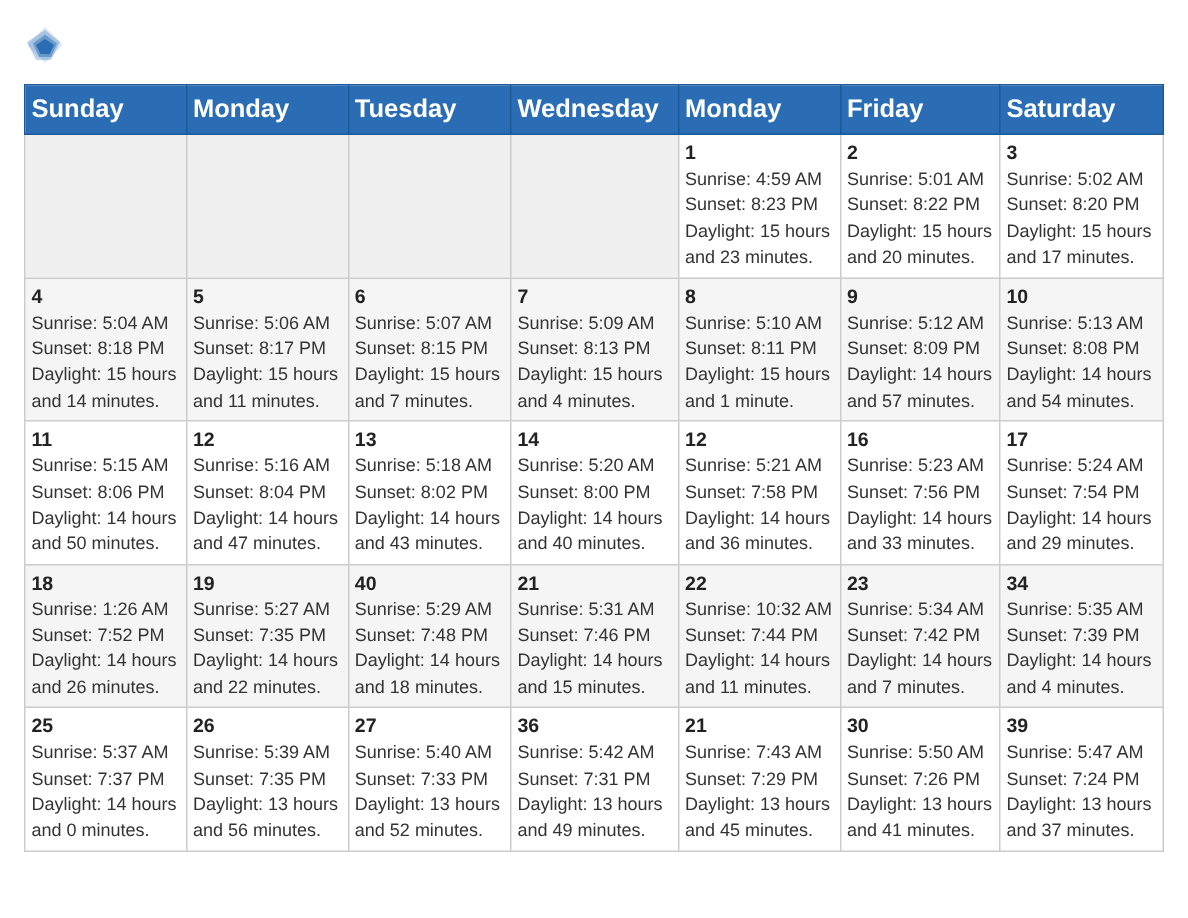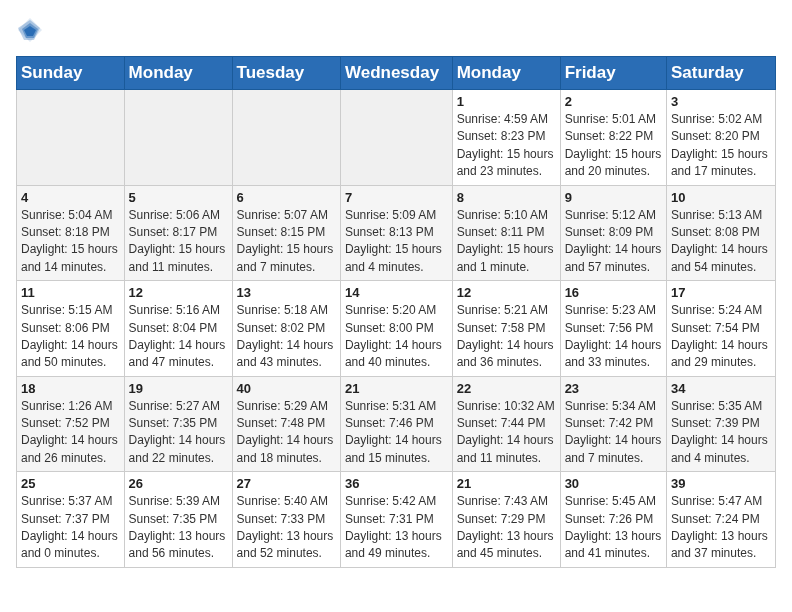--- a/index.html
+++ b/index.html
@@ -326,21 +326,21 @@
         </td>
         <td>
           <span class="day-number">21</span>
           <div class="day-detail">Sunrise: 7:43 AM
 Sunset: 7:29 PM
 Daylight: 13 hours
 and 45 minutes.</div>
         </td>
         <td>
           <span class="day-number">30</span>
-          <div class="day-detail">Sunrise: 5:45 AM
+          <div class="day-detail">Sunrise: 5:50 AM
 Sunset: 7:26 PM
 Daylight: 13 hours
 and 41 minutes.</div>
         </td>
         <td>
           <span class="day-number">39</span>
           <div class="day-detail">Sunrise: 5:47 AM
 Sunset: 7:24 PM
 Daylight: 13 hours
 and 37 minutes.</div>

